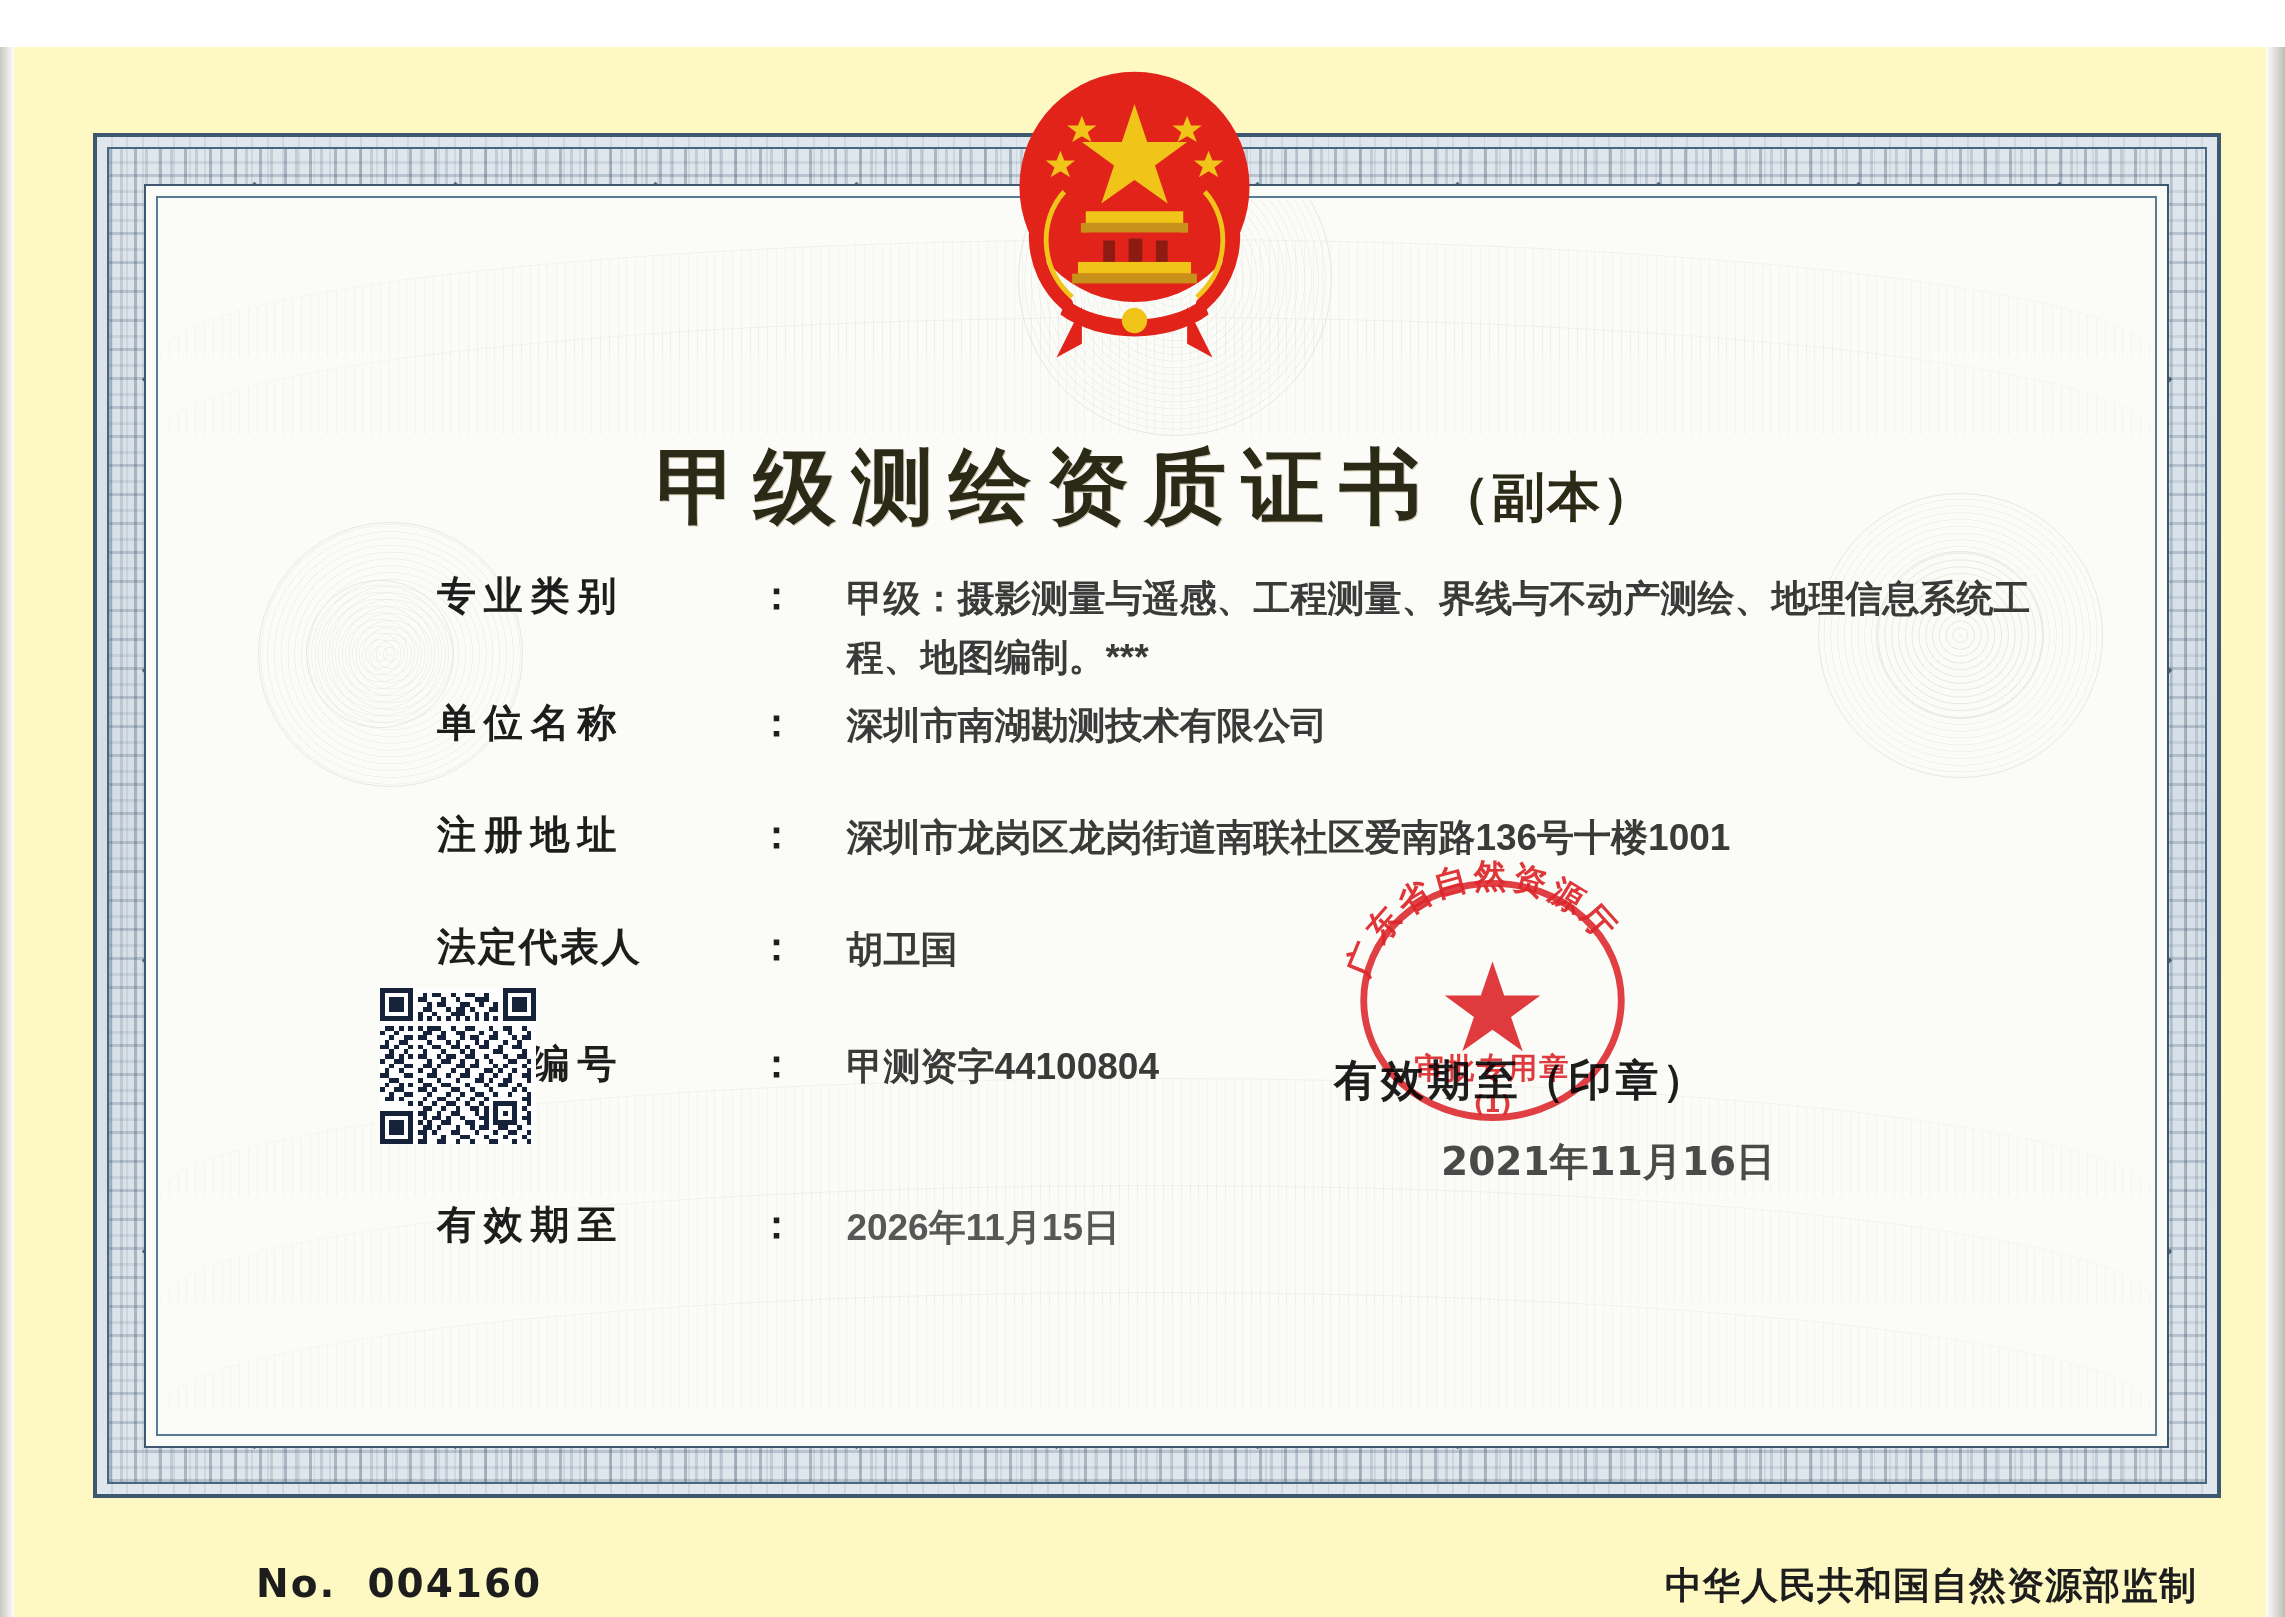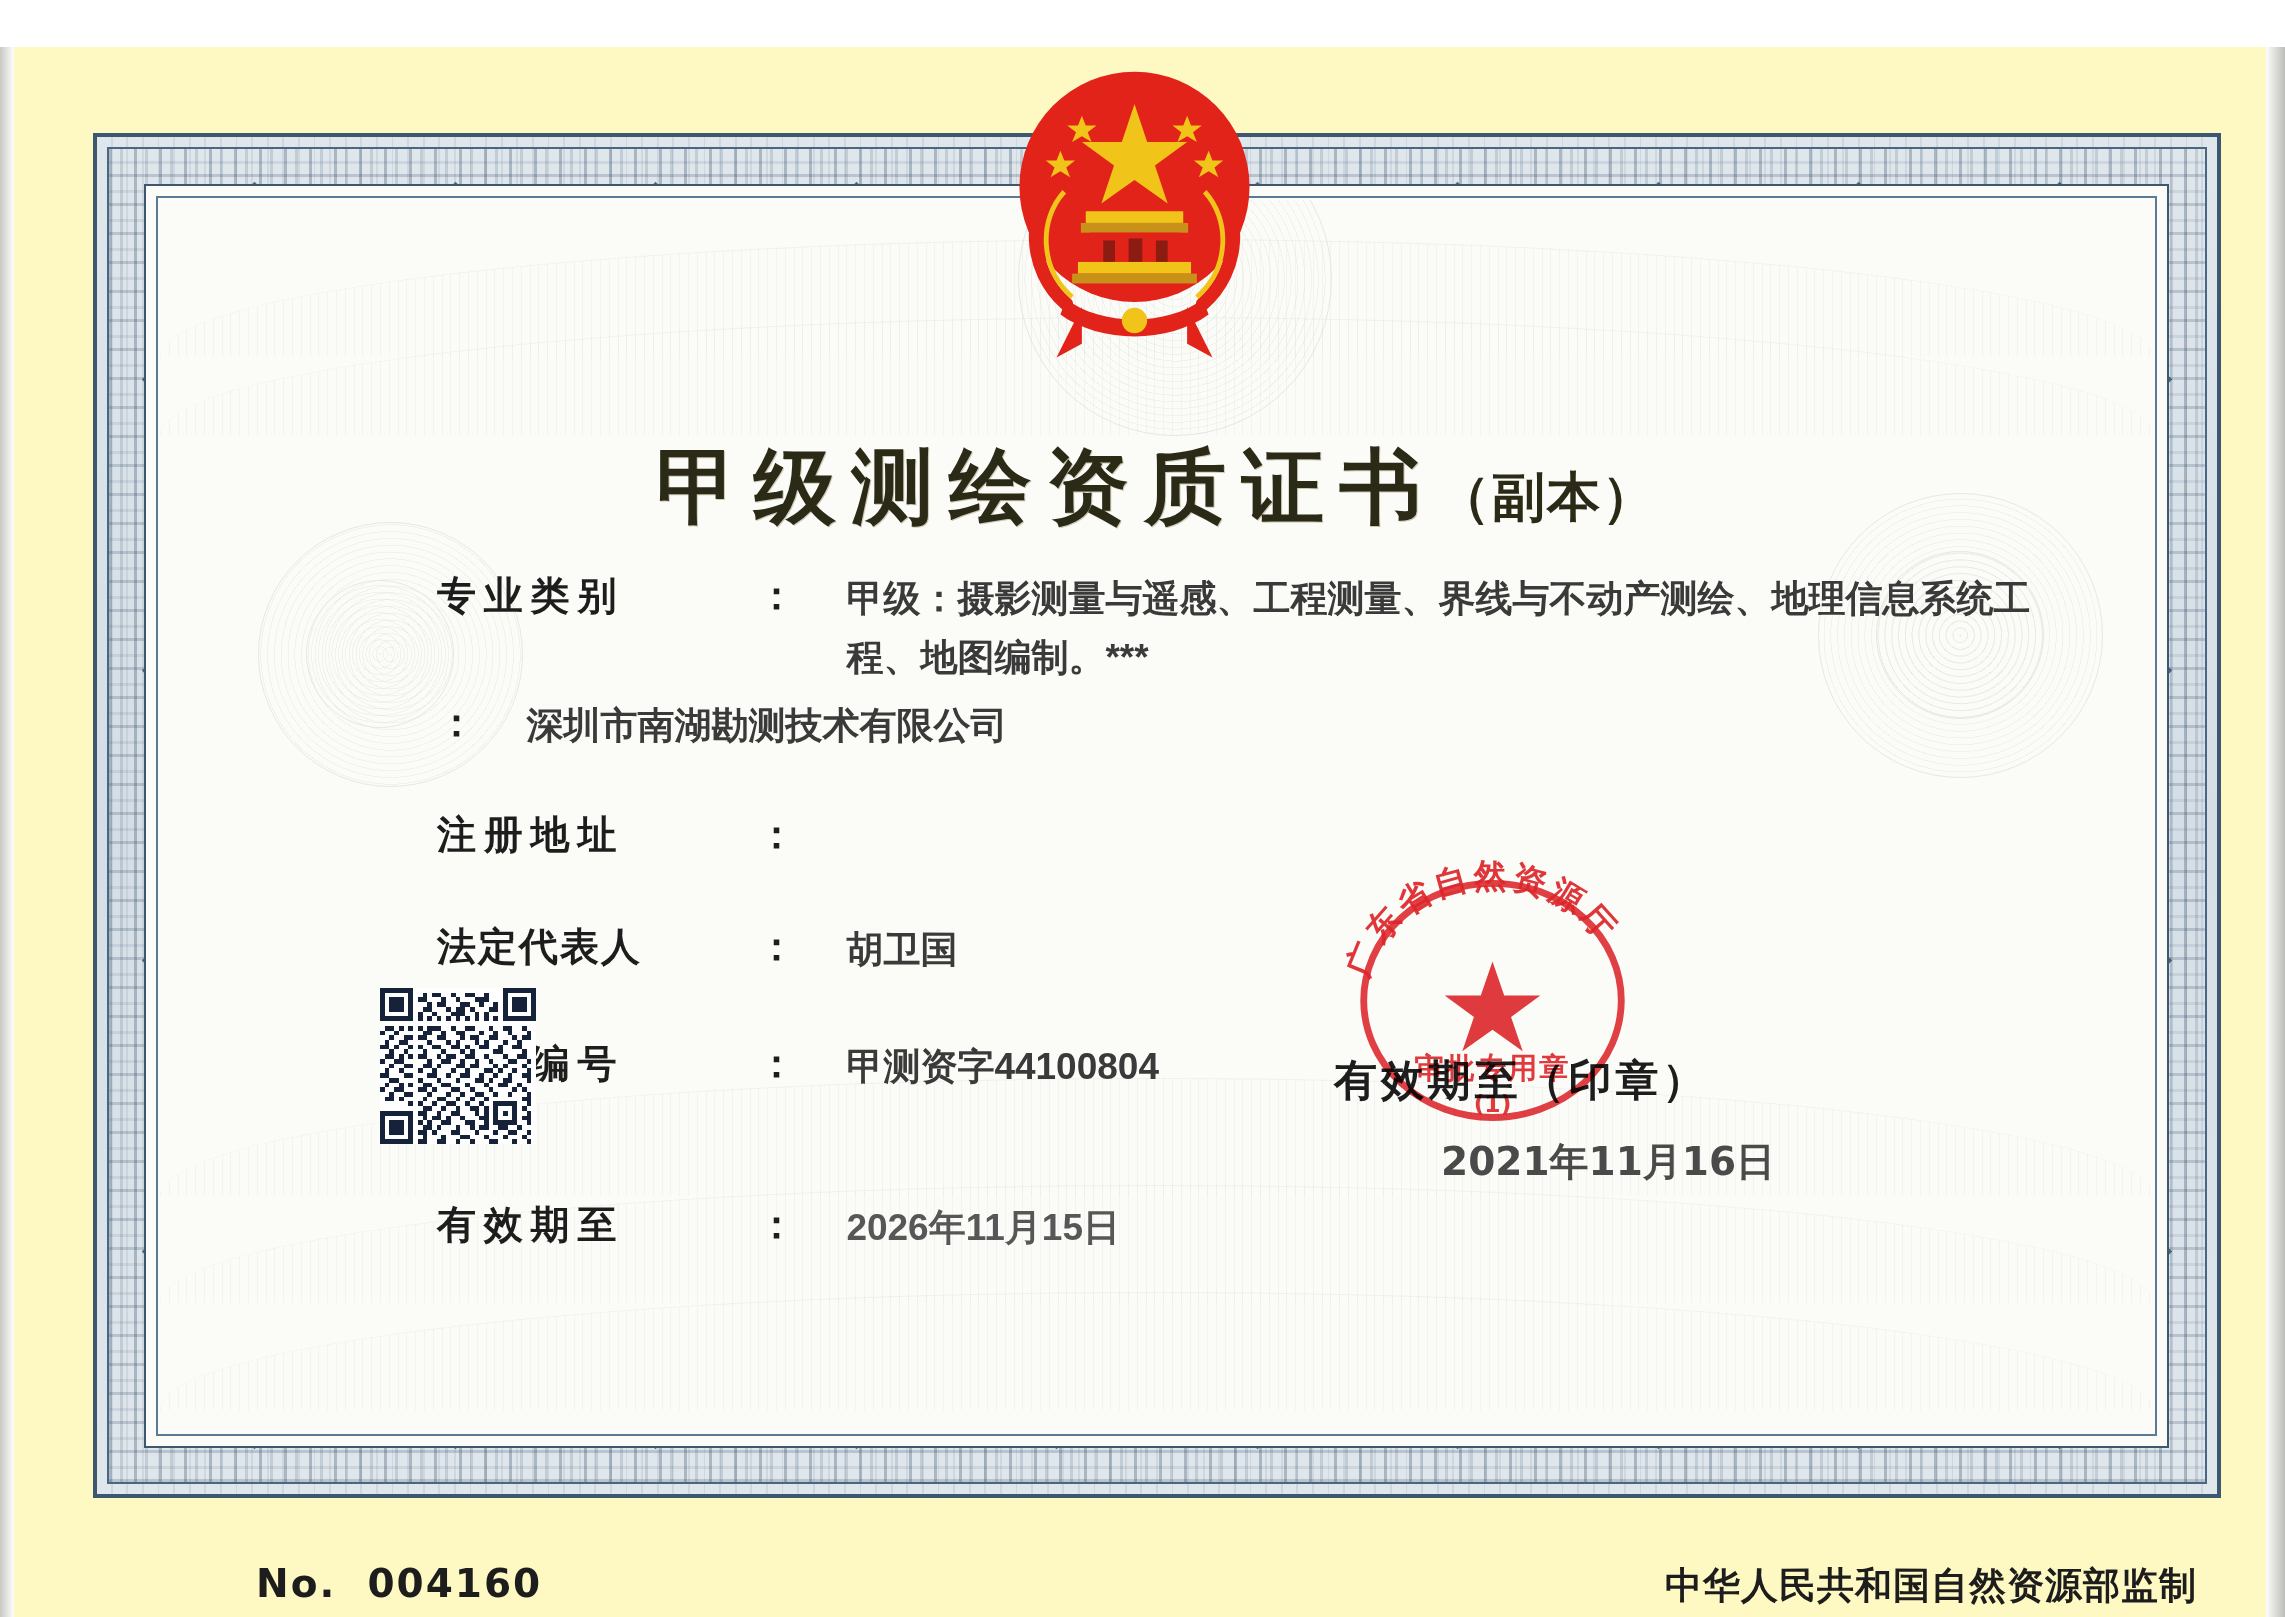--- a/index.html
+++ b/index.html
@@ -416,27 +416,29 @@
       <span id="cert-title">甲级测绘资质证书</span><span id="cert-title-suffix">（副本）</span>
     </div>
 
     <div class="field-row" style="top:385px;">
       <span class="field-label">专业类别</span>
       <span class="field-colon">：</span>
       <span class="field-value wrap">甲级：摄影测量与遥感、工程测量、界线与不动产测绘、地理信息系统工程、地图编制。***</span>
     </div>
 
     <div class="field-row" style="top:512px;">
+      <span class="field-label">单位名称</span>
       <span class="field-colon">：</span>
       <span class="field-value">深圳市南湖勘测技术有限公司</span>
     </div>
 
     <div class="field-row" style="top:624px;">
       <span class="field-label">注册地址</span>
       <span class="field-colon">：</span>
+      <span class="field-value">深圳市龙岗区龙岗街道南联社区爱南路136号十楼1001</span>
     </div>
 
     <div class="field-row" style="top:736px;">
       <span class="field-label" style="letter-spacing:2px;">法定代表人</span>
       <span class="field-colon">：</span>
       <span class="field-value">胡卫国</span>
     </div>
 
     <div class="field-row" style="top:853px;">
       <span class="field-label">证书编号</span>

